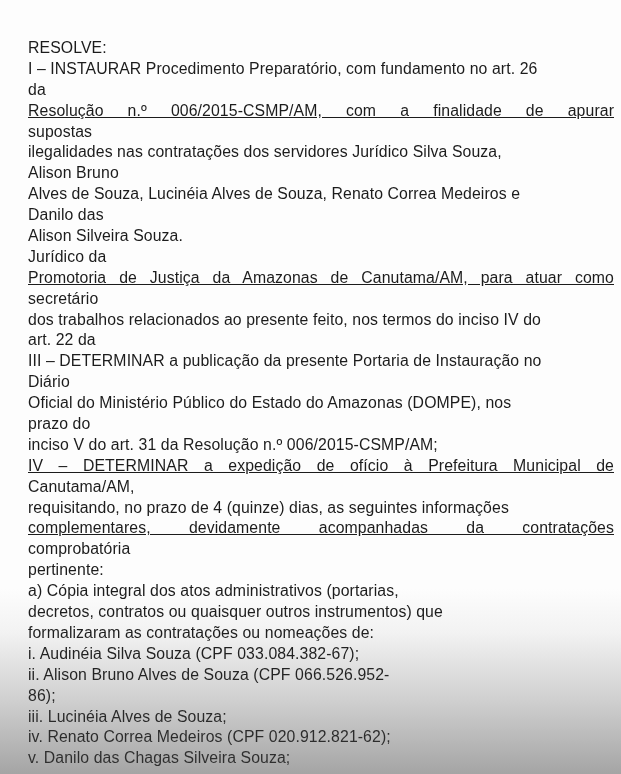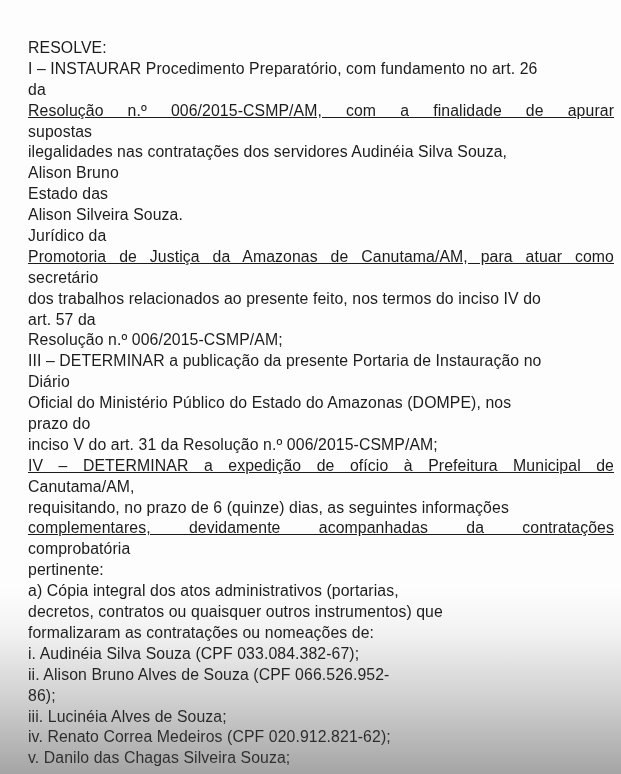--- a/index.html
+++ b/index.html
@@ -62,38 +62,38 @@
 </head>
 <body>
 
 <div class="page" style="--bg: #fdfdfd; --text: #1c1c1c;">
   <div class="doc-text">
       <div class="line">RESOLVE:</div>
       <div class="line">I – INSTAURAR Procedimento Preparatório, com fundamento no art. 26</div>
       <div class="line">da</div>
       <div class="line justify">Resolução n.º 006/2015-CSMP/AM, com a finalidade de apurar</div>
       <div class="line">supostas</div>
-      <div class="line">ilegalidades nas contratações dos servidores Audinéia Silva Souza,</div>
+      <div class="line">ilegalidades nas contratações dos servidores Jurídico Silva Souza,</div>
       <div class="line">Alison Bruno</div>
-      <div class="line">Estado das</div>
+      <div class="line">Alves de Souza, Lucinéia Alves de Souza, Renato Correa Medeiros e</div>
+      <div class="line">Danilo das</div>
       <div class="line">Alison Silveira Souza.</div>
       <div class="line">Jurídico da</div>
       <div class="line justify">Promotoria de Justiça da Amazonas de Canutama/AM, para atuar como</div>
       <div class="line">secretário</div>
       <div class="line">dos trabalhos relacionados ao presente feito, nos termos do inciso IV do</div>
-      <div class="line">art. 57 da</div>
-      <div class="line">Resolução n.º 006/2015-CSMP/AM;</div>
+      <div class="line">art. 22 da</div>
       <div class="line">III – DETERMINAR a publicação da presente Portaria de Instauração no</div>
       <div class="line">Diário</div>
       <div class="line">Oficial do Ministério Público do Estado do Amazonas (DOMPE), nos</div>
       <div class="line">prazo do</div>
       <div class="line">inciso V do art. 31 da Resolução n.º 006/2015-CSMP/AM;</div>
       <div class="line justify">IV – DETERMINAR a expedição de ofício à Prefeitura Municipal de</div>
       <div class="line">Canutama/AM,</div>
-      <div class="line">requisitando, no prazo de 6 (quinze) dias, as seguintes informações</div>
+      <div class="line">requisitando, no prazo de 4 (quinze) dias, as seguintes informações</div>
       <div class="line justify">complementares, devidamente acompanhadas da contratações</div>
       <div class="line">comprobatória</div>
       <div class="line">pertinente:</div>
       <div class="line">a) Cópia integral dos atos administrativos (portarias,</div>
       <div class="line">decretos, contratos ou quaisquer outros instrumentos) que</div>
       <div class="line">formalizaram as contratações ou nomeações de:</div>
       <div class="line">i. Audinéia Silva Souza (CPF 033.084.382-67);</div>
       <div class="line">ii. Alison Bruno Alves de Souza (CPF 066.526.952-</div>
       <div class="line">86);</div>
       <div class="line">iii. Lucinéia Alves de Souza;</div>

